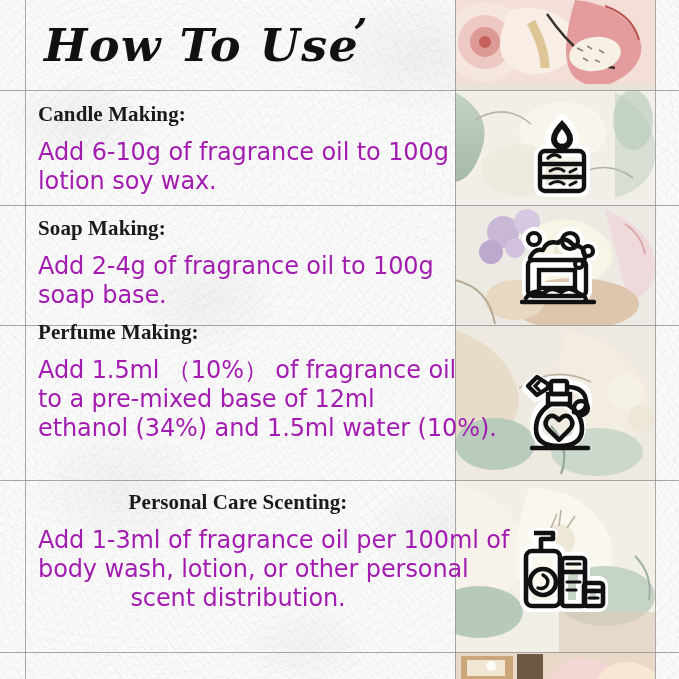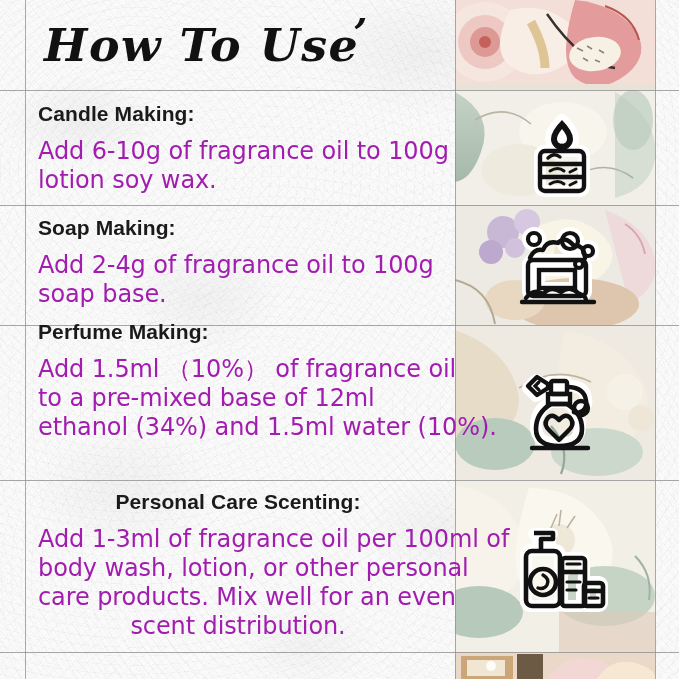--- a/index.html
+++ b/index.html
@@ -94,21 +94,21 @@
     margin-left: -6px;
   }
 
   
   .section {
     position: absolute;
     left: 38px;
     width: 400px;
   }
   .sec-title {
-    font-family: Liberation Sans, sans-serif;
+    font-family: Liberation Serif, serif;
     font-weight: 700;
     font-size: 21px;
     color: #1a1a1a;
     letter-spacing: 0.1px;
     margin-bottom: 11px;
     white-space: nowrap;
   }
   .sec-body {
     font-family: "DejaVu Sans", "Liberation Sans", sans-serif;
     font-weight: 400;
@@ -314,21 +314,20 @@
       <circle cx="62" cy="52" r="2.4" fill="#111111"></circle>
       <path d="M20 88 h56" stroke="#111111" stroke-width="4.4" stroke-linecap="round"></path>
     </svg>
   </div>
 
   <div class="section" style="top:490px;text-align:center;">
     <div class="sec-title">Personal Care Scenting:</div>
     <div class="sec-body">
       <span class="line">Add 1-3ml of fragrance oil per 100ml of</span>
       <span class="line">body wash, lotion, or other personal</span>
-      <span class="line">care products. Mix well for an even</span>
       <span class="line">scent distribution.</span>
     </div>
   </div>
   <div class="icon-slot" style="top:520px;">
     <svg viewBox="0 0 100 100" xmlns="http://www.w3.org/2000/svg" aria-hidden="true">
       <g fill="none" stroke="#ffffff" stroke-width="12" stroke-linecap="round" stroke-linejoin="round">
         <rect x="14" y="30" width="34" height="56" rx="5"></rect>
         <rect x="50" y="38" width="22" height="48" rx="3"></rect>
         <rect x="70" y="62" width="20" height="24" rx="3"></rect>
         <path d="M26 30 v-10 h12 v10"></path>

